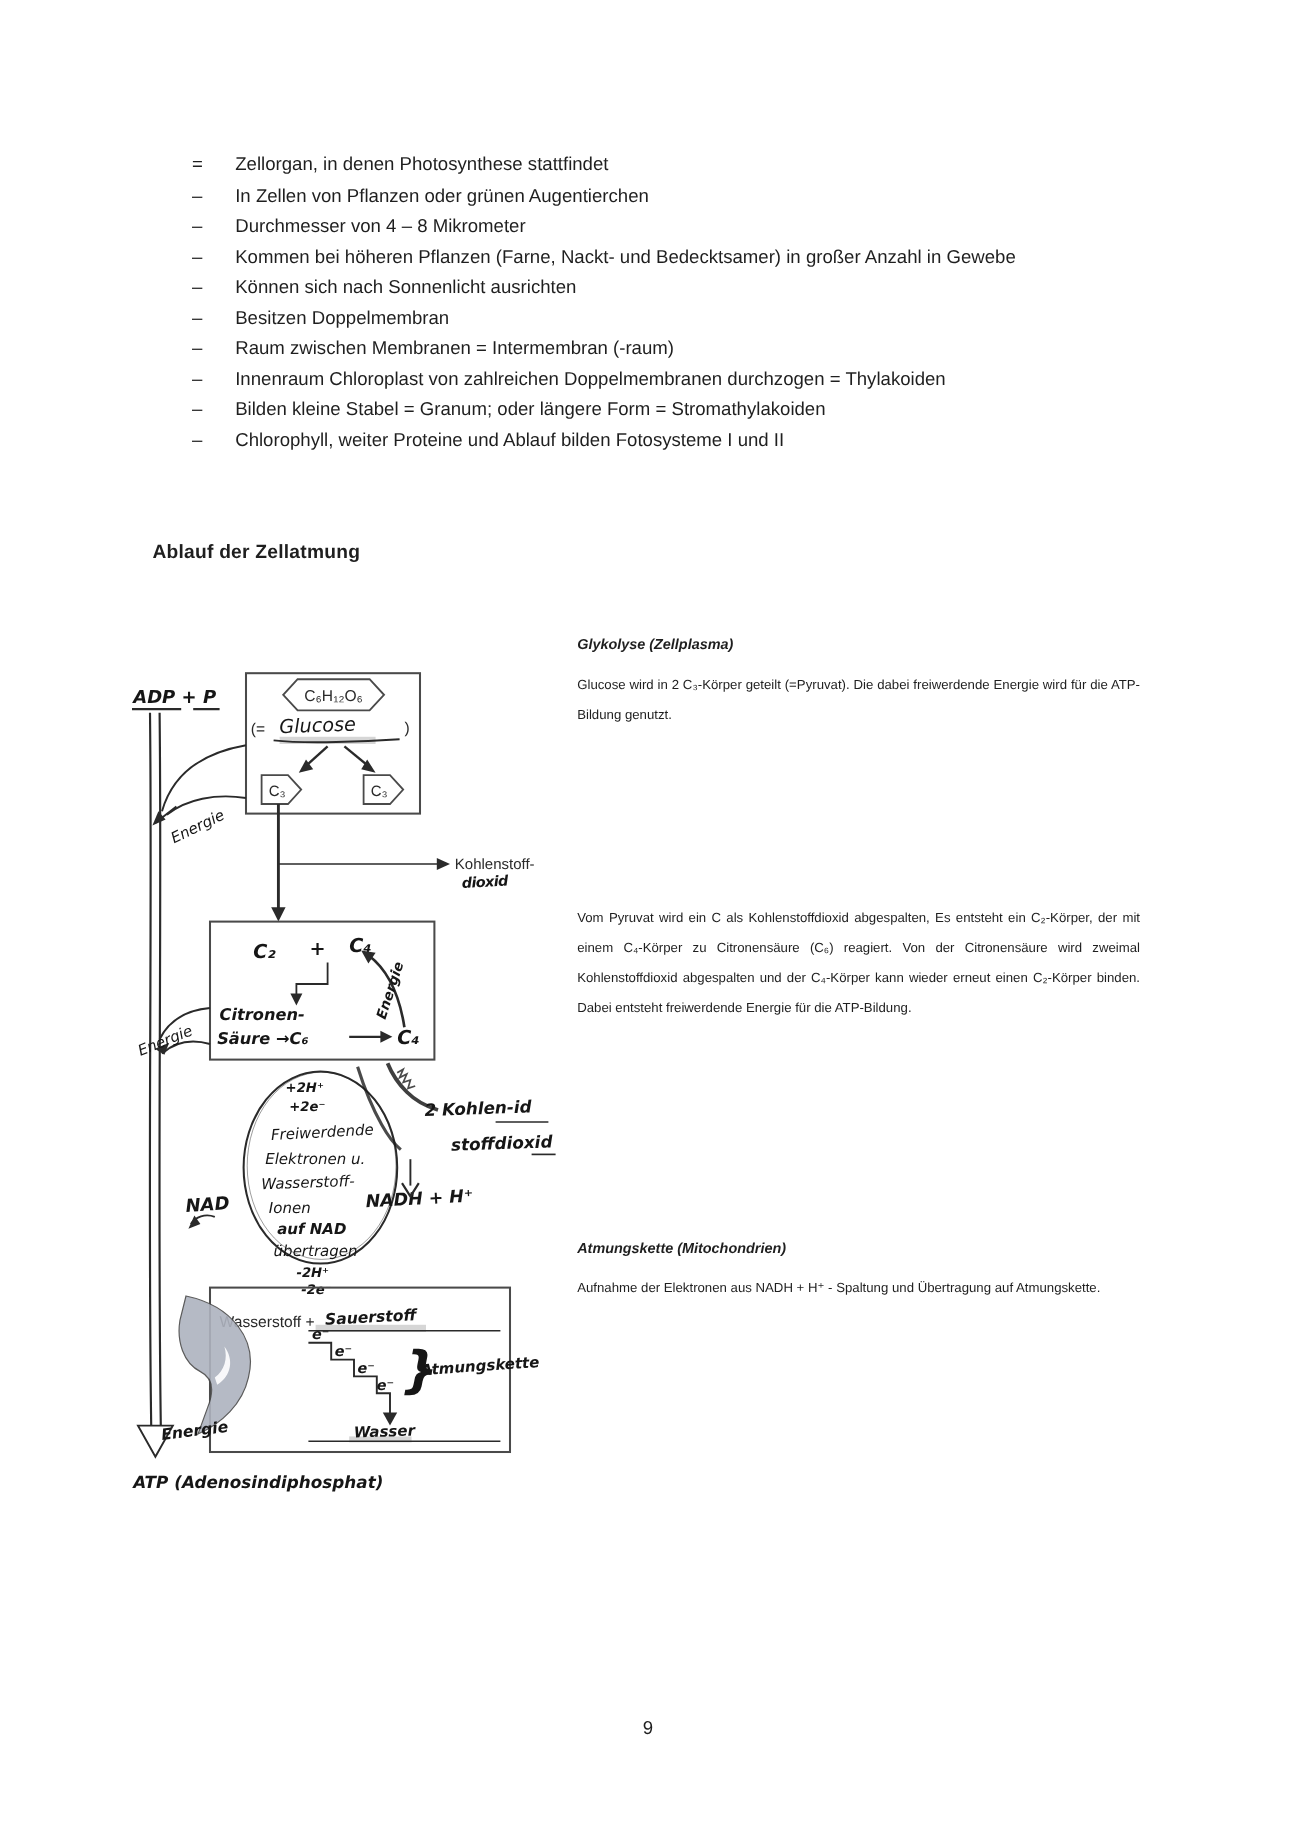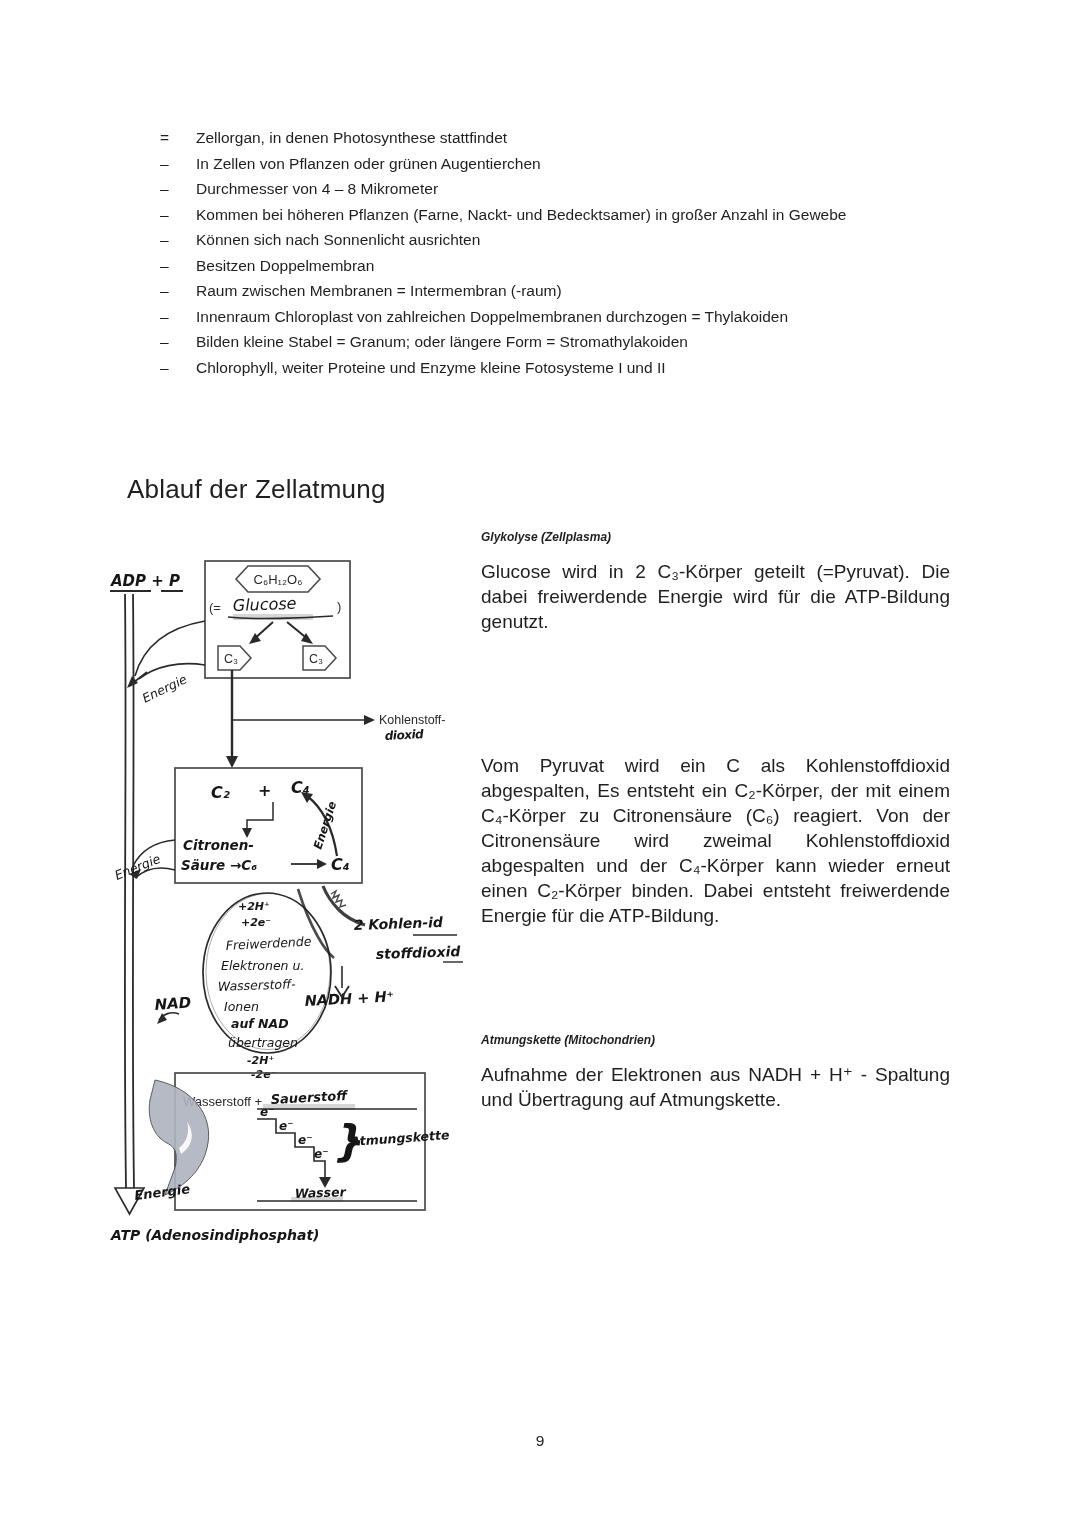--- a/index.html
+++ b/index.html
@@ -7,28 +7,28 @@
     position:relative;width:1080px;height:1527px;background:#ffffff;
     margin:0 auto;overflow:hidden;
     font-family:"Liberation Sans","DejaVu Sans",sans-serif;color:#1f1f1f;
   }
   
   .bullets{position:absolute;left:160px;top:125px;width:800px;font-size:15.5px;line-height:25.5px;}
   .b-row{display:flex;}
   .b-marker{width:36px;flex:0 0 36px;}
   .b-text{flex:1;}
   
-  .heading{position:absolute;left:127px;top:452px;font-size:26px;font-weight:400;letter-spacing:.2px;margin-top:22px;}
+  .heading{position:absolute;left:127px;top:452px;font-size:16px;font-weight:700;letter-spacing:.2px;}
   
   .section{position:absolute;left:481px;width:473px;}
   .sec-glyko{top:530px;}
   .sec-citrat{top:753px;}
   .sec-atmung{top:1033px;}
   .sec-title{font-style:italic;font-size:12px;font-weight:700;margin:0 0 15px 0;}
-  .section p{font-size:19px;line-height:25px;text-align:justify;margin:0 4px 17px 0;}
+  .section p{font-size:11px;line-height:25px;text-align:justify;margin:0 4px 17px 0;}
   
   .pageno{position:absolute;left:0;top:1432px;width:1080px;text-align:center;font-size:15.5px;}
   
   .diagram{position:absolute;left:95px;top:548px;}
   .pr{font-family:"Liberation Sans","DejaVu Sans",sans-serif;fill:#2a2a2a;}
   .hw{font-family:"DejaVu Sans",sans-serif;font-style:italic;fill:#161616;}
   .ln{stroke:#2a2a2a;fill:none;}
   .box{stroke:#4a4a4a;fill:none;stroke-width:1.7;}
 </style>
 </head>
@@ -70,21 +70,21 @@
     <div class="b-row">
         <span class="b-marker">–</span>
         <span class="b-text">Innenraum Chloroplast von zahlreichen Doppelmembranen durchzogen = Thylakoiden</span>
       </div>
     <div class="b-row">
         <span class="b-marker">–</span>
         <span class="b-text">Bilden kleine Stabel = Granum; oder längere Form = Stromathylakoiden</span>
       </div>
     <div class="b-row">
         <span class="b-marker">–</span>
-        <span class="b-text">Chlorophyll, weiter Proteine und Enzyme kleine Fotosysteme I und II</span>
+        <span class="b-text">Chlorophyll, weiter Proteine und Ablauf bilden Fotosysteme I und II</span>
       </div>
   </div>
 
   <div class="heading">Ablauf der Zellatmung</div>
 
   <div class="section sec-glyko">
     <h3 class="sec-title">Glykolyse (Zellplasma)</h3>
     <p>Glucose wird in 2 C₃-Körper geteilt (=Pyruvat). Die dabei freiwerdende Energie wird für die ATP-Bildung genutzt.</p>
   </div>
   <div class="section sec-citrat">

